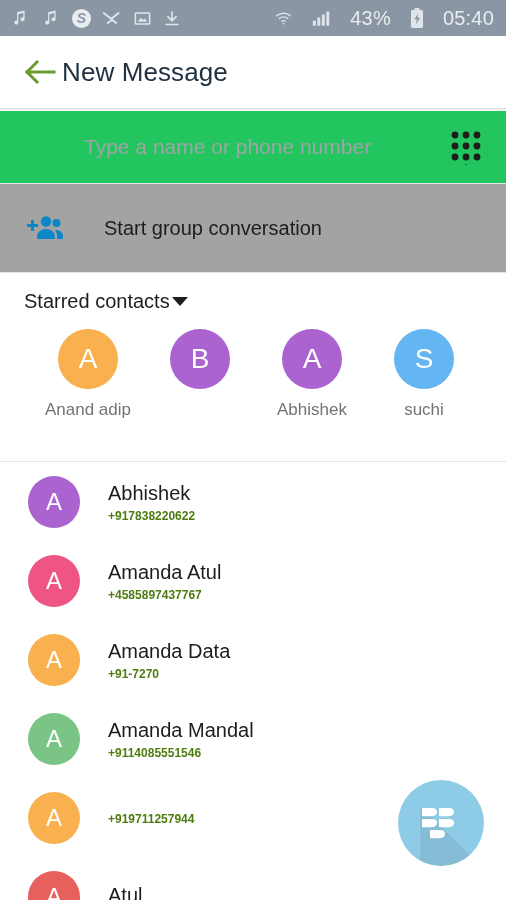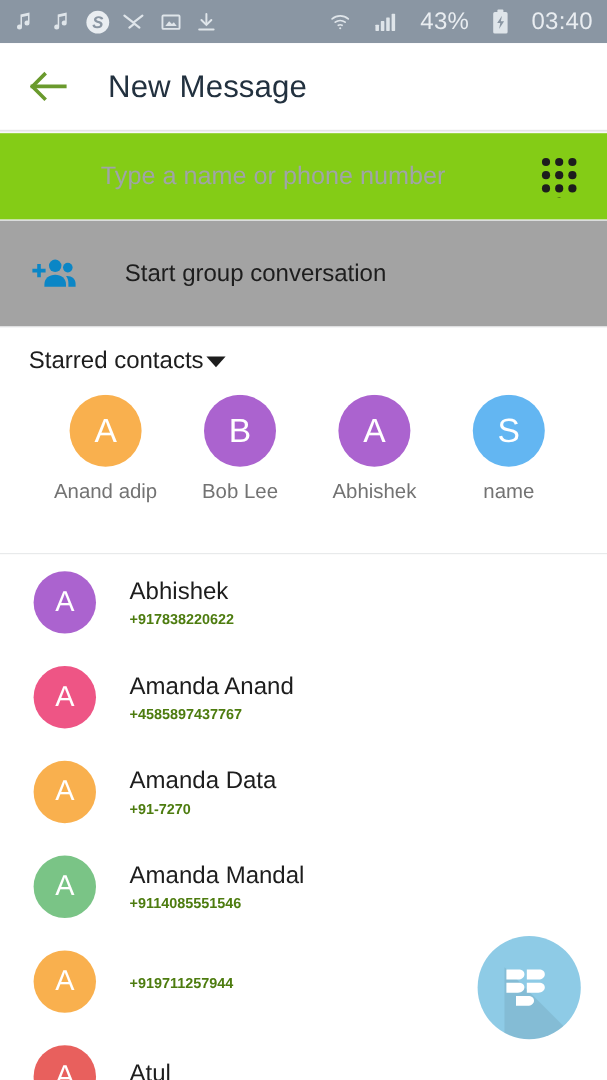--- a/index.html
+++ b/index.html
@@ -29,31 +29,31 @@
   }
 
   
   .appbar {
     height: 72px; background: #fff; display: flex; align-items: center;
     padding-left: 18px; position: relative;
   }
   .back-btn { width: 44px; height: 44px; display:flex; align-items:center; justify-content:center; cursor:pointer; }
   .appbar-title {
     font-size: 26px; color: #22313f; font-weight: 400;
-    margin-left: 28px; letter-spacing: .1px;
+    letter-spacing: .1px;
   }
   .appbar-shadow {
     height: 3px; width: 100%;
     background: linear-gradient(to bottom, rgba(0,0,0,.14), rgba(0,0,0,0));
   }
 
   
   .recipient-row {
     height: 72px; display: flex; align-items: center;
-    padding: 0 16px 0 24px; background:#84cc16;
+    padding: 0 16px 0 24px; background:#22c55e;
   }
   .recipient-input {
     flex: 1; border: none; outline: none; background: transparent;
     font-family: "Liberation Sans", sans-serif;
     font-size: 21px; color: #222; padding-left: 60px;
   }
   .recipient-input::placeholder { color: #a0a4a8; }
   .dialpad { width: 48px; height: 48px; display:flex; align-items:center; justify-content:center; cursor:pointer; }
   .divider { height: 1px; background: #e3e5e7; width: 100%; }
 
@@ -180,21 +180,21 @@
           </svg>
       </span>
       <span class="sb-text">43%</span>
       <span class="sb-ico">
         <svg width="14" height="22" viewBox="0 0 14 22" fill="none">
             <rect x="1" y="3" width="12" height="18" rx="1.4" fill="#dfe5ea"></rect>
             <rect x="4.5" y="1" width="5" height="2.4" rx=".7" fill="#dfe5ea"></rect>
             <path d="M8.3 6.2l-4 6h2.6l-1 5 4.2-6.4H7.4z" fill="#8a96a3"></path>
           </svg>
       </span>
-      <span class="sb-text">03:40</span>
+      <span class="sb-text">05:40</span>
     </div>
   </div>
 
   <div class="appbar">
     <div class="back-btn">
       <svg width="34" height="26" viewBox="0 0 34 26" fill="none" stroke="#6a9a2d" stroke-width="3" stroke-linecap="square" stroke-linejoin="miter">
         <path d="M31 13H4"></path>
           <path d="M14 3L4 13l10 10"></path>
       </svg>
     </div>
@@ -240,49 +240,48 @@
     <span class="caret"></span>
   </div>
 
   <div class="starred-strip">
     <div class="starred-item">
       <div class="starred-avatar" style="background:#f9b04e">A</div>
       <div class="starred-name">Anand adip</div>
     </div>
     <div class="starred-item">
       <div class="starred-avatar" style="background:#ab63cf">B</div>
-      <div class="starred-name">Bob Lee</div>
     </div>
     <div class="starred-item">
       <div class="starred-avatar" style="background:#ab63cf">A</div>
       <div class="starred-name">Abhishek</div>
     </div>
     <div class="starred-item">
       <div class="starred-avatar" style="background:#63b6f2">S</div>
-      <div class="starred-name">name</div>
+      <div class="starred-name">suchi</div>
     </div>
     <div class="starred-item">
 
       <div class="starred-name">Pra Ku</div>
     </div>
   </div>
   <div class="strip-divider"></div>
 
   <div class="contact-list">
     <div class="contact-row">
       <div class="contact-avatar" style="background:#ab63cf">A</div>
       <div class="contact-meta">
         <div class="contact-name">Abhishek</div>
         <div class="contact-phone">+917838220622</div>
       </div>
     </div>
     <div class="contact-row">
       <div class="contact-avatar" style="background:#ee5585">A</div>
       <div class="contact-meta">
-        <div class="contact-name">Amanda Anand</div>
+        <div class="contact-name">Amanda Atul</div>
         <div class="contact-phone">+4585897437767</div>
       </div>
     </div>
     <div class="contact-row">
       <div class="contact-avatar" style="background:#f9b04e">A</div>
       <div class="contact-meta">
         <div class="contact-name">Amanda Data</div>
         <div class="contact-phone">+91-7270</div>
       </div>
     </div>

